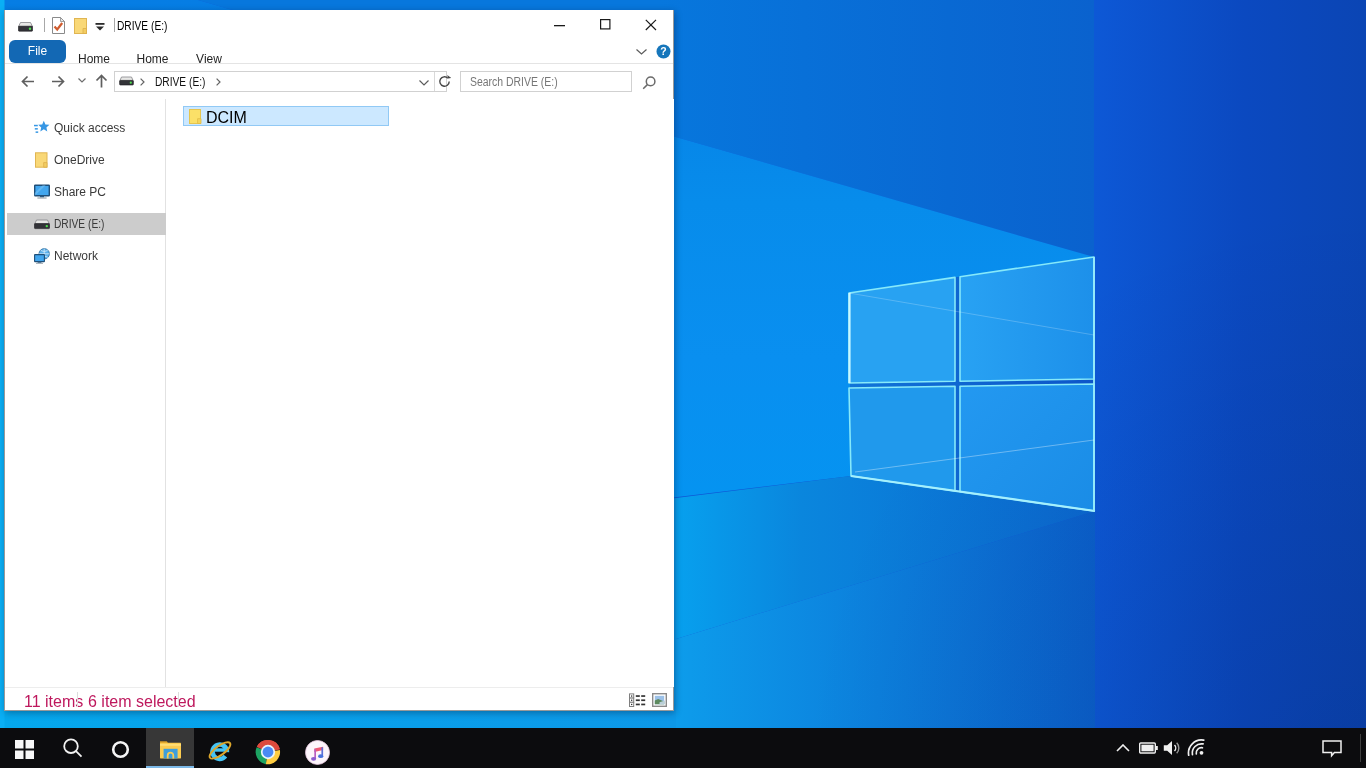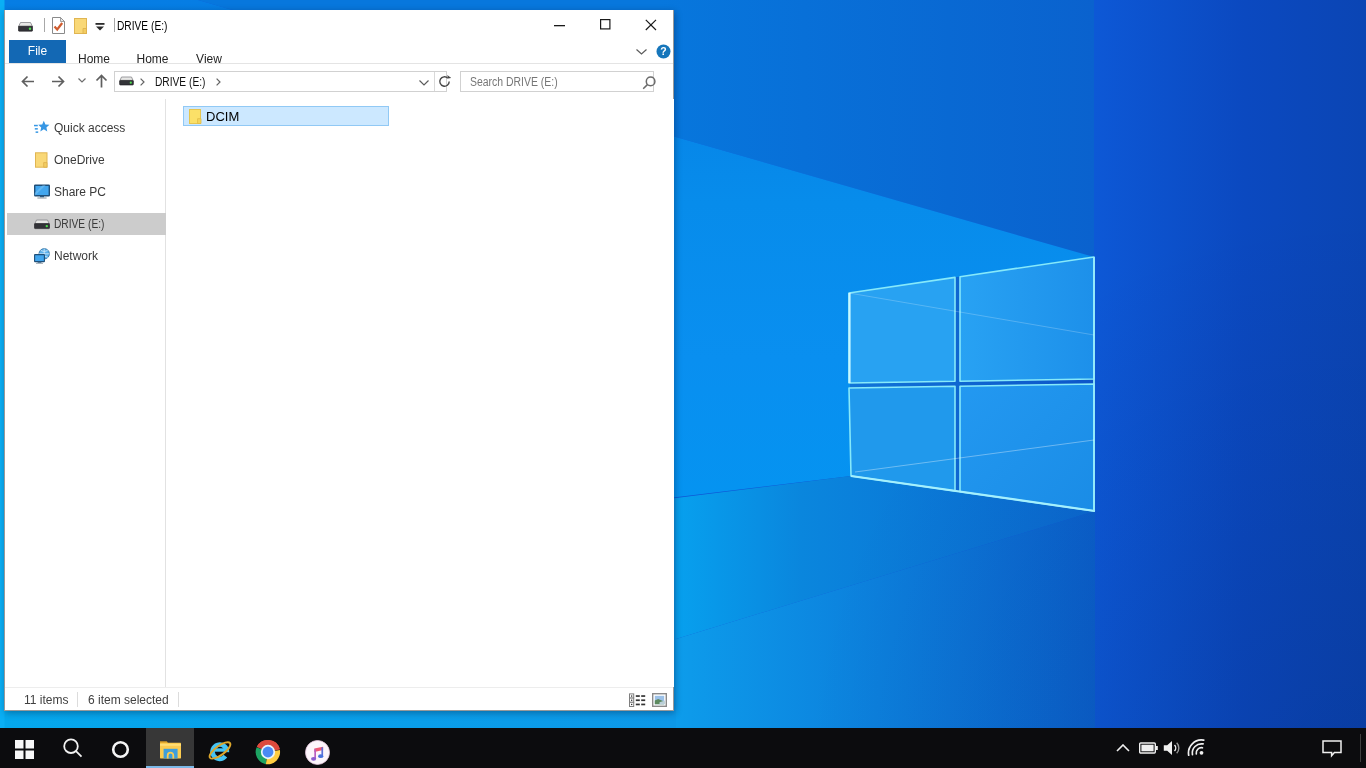--- a/index.html
+++ b/index.html
@@ -10,39 +10,39 @@
 
 #win { position:absolute; left:4px; top:10px; width:670px; height:701px; background:#fff;
   border:1px solid #999; border-top:none; box-shadow: 1px 2px 7px rgba(0,0,25,0.32); }
 #win .txt12 { font-size:12px; color:#111; }
 #titlebar { position:absolute; left:0; top:0; width:100%; height:30px; background:#fff; }
 #titletext { position:absolute; left:112px; top:9px; font-size:12px; color:#000; transform:scaleX(0.85); transform-origin:0 50%; }
 .qsep { position:absolute; top:8px; width:1px; height:14px; background:#a8a8a8; }
 
 #tabrow { position:absolute; left:0; top:30px; width:100%; height:24px; background:#fff; border-bottom:1px solid #e4e4e4; }
 #filetab { position:absolute; left:4px; top:0; width:57px; height:23px; background:#1368b4; color:#fff;
-  font-size:12px; text-align:center; line-height:23px; }
+  font-size:12px; text-align:center; line-height:23px;border-radius:6px; }
 .tab { position:absolute; top:0; height:23px; font-size:12px; color:#242424; line-height:23px; text-align:center;margin-top:8px; }
 
 #toolbar { position:absolute; left:0; top:54px; width:100%; height:35px; background:#fff; }
 #addrbox { position:absolute; left:109px; top:7px; width:333px; height:21px; border:1px solid #d1d1d1; background:#fff; }
-#searchbox { position:absolute; left:455px; top:7px; width:194px; height:21px; border:1px solid #d1d1d1; background:#fff; }
+#searchbox { position:absolute; left:455px; top:7px; width:172px; height:21px; border:1px solid #d1d1d1; background:#fff; }
 #searchbox span { position:absolute; left:9px; top:3px; font-size:12px; color:#777; transform:scaleX(0.87); transform-origin:0 50%; white-space:nowrap; }
 
 #sidebar { position:absolute; left:0; top:89px; width:161px; height:588px; background:#fff; border-right:1px solid #e2e2e2; }
 .sbitem { position:absolute; left:0; width:161px; height:22px;padding-left:47px; }
 .sbitem .lab { position:absolute; left:49px; top:4px; font-size:12px; color:#3a3a3a; }
 .sbitem .ico { position:absolute; left:29px; top:3px; width:16px; height:16px; }
 #sbsel { position:absolute; left:2px; top:114px; width:159px; height:22px; background:#cccccc; }
 #content { position:absolute; left:162px; top:89px; width:507px; height:588px; background:#fff; }
 #dcim { position:absolute; left:16px; top:7px; width:206px; height:20px; background:#cce8ff; border:1px solid #91c9f5; }
-#dcim span { position:absolute; left:22px; top:2px; font-size:13px; color:#000; }
+#dcim span { position:absolute; left:22px; top:2px; font-size:16px; color:#000; }
 
 #statusbar { position:absolute; left:0; top:677px; width:668px; height:23px; background:#fff; border-top:1px solid #ededed; }
-#statusbar .st { position:absolute; top:5px; font-size:12px; color:#404040; }
+#statusbar .st { position:absolute; top:5px; font-size:16px; color:#be185d; }
 .stsep { position:absolute; top:4px; width:1px; height:15px; background:#dcdcdc; }
 
 #taskbar { position:absolute; left:0; top:728px; width:1366px; height:40px; background:#0c0c0e; }
 #explbtn { position:absolute; left:146px; top:0; width:48px; height:40px; background:#373737; }
 #explbtn .ul { position:absolute; left:0; bottom:0; width:48px; height:2.5px; background:#7cb9e8; }
 #tsep { position:absolute; left:1360px; top:6px; width:1px; height:28px; background:#3f3f3f; }
 </style>
 </head>
 <body>
 <div id="stage">

